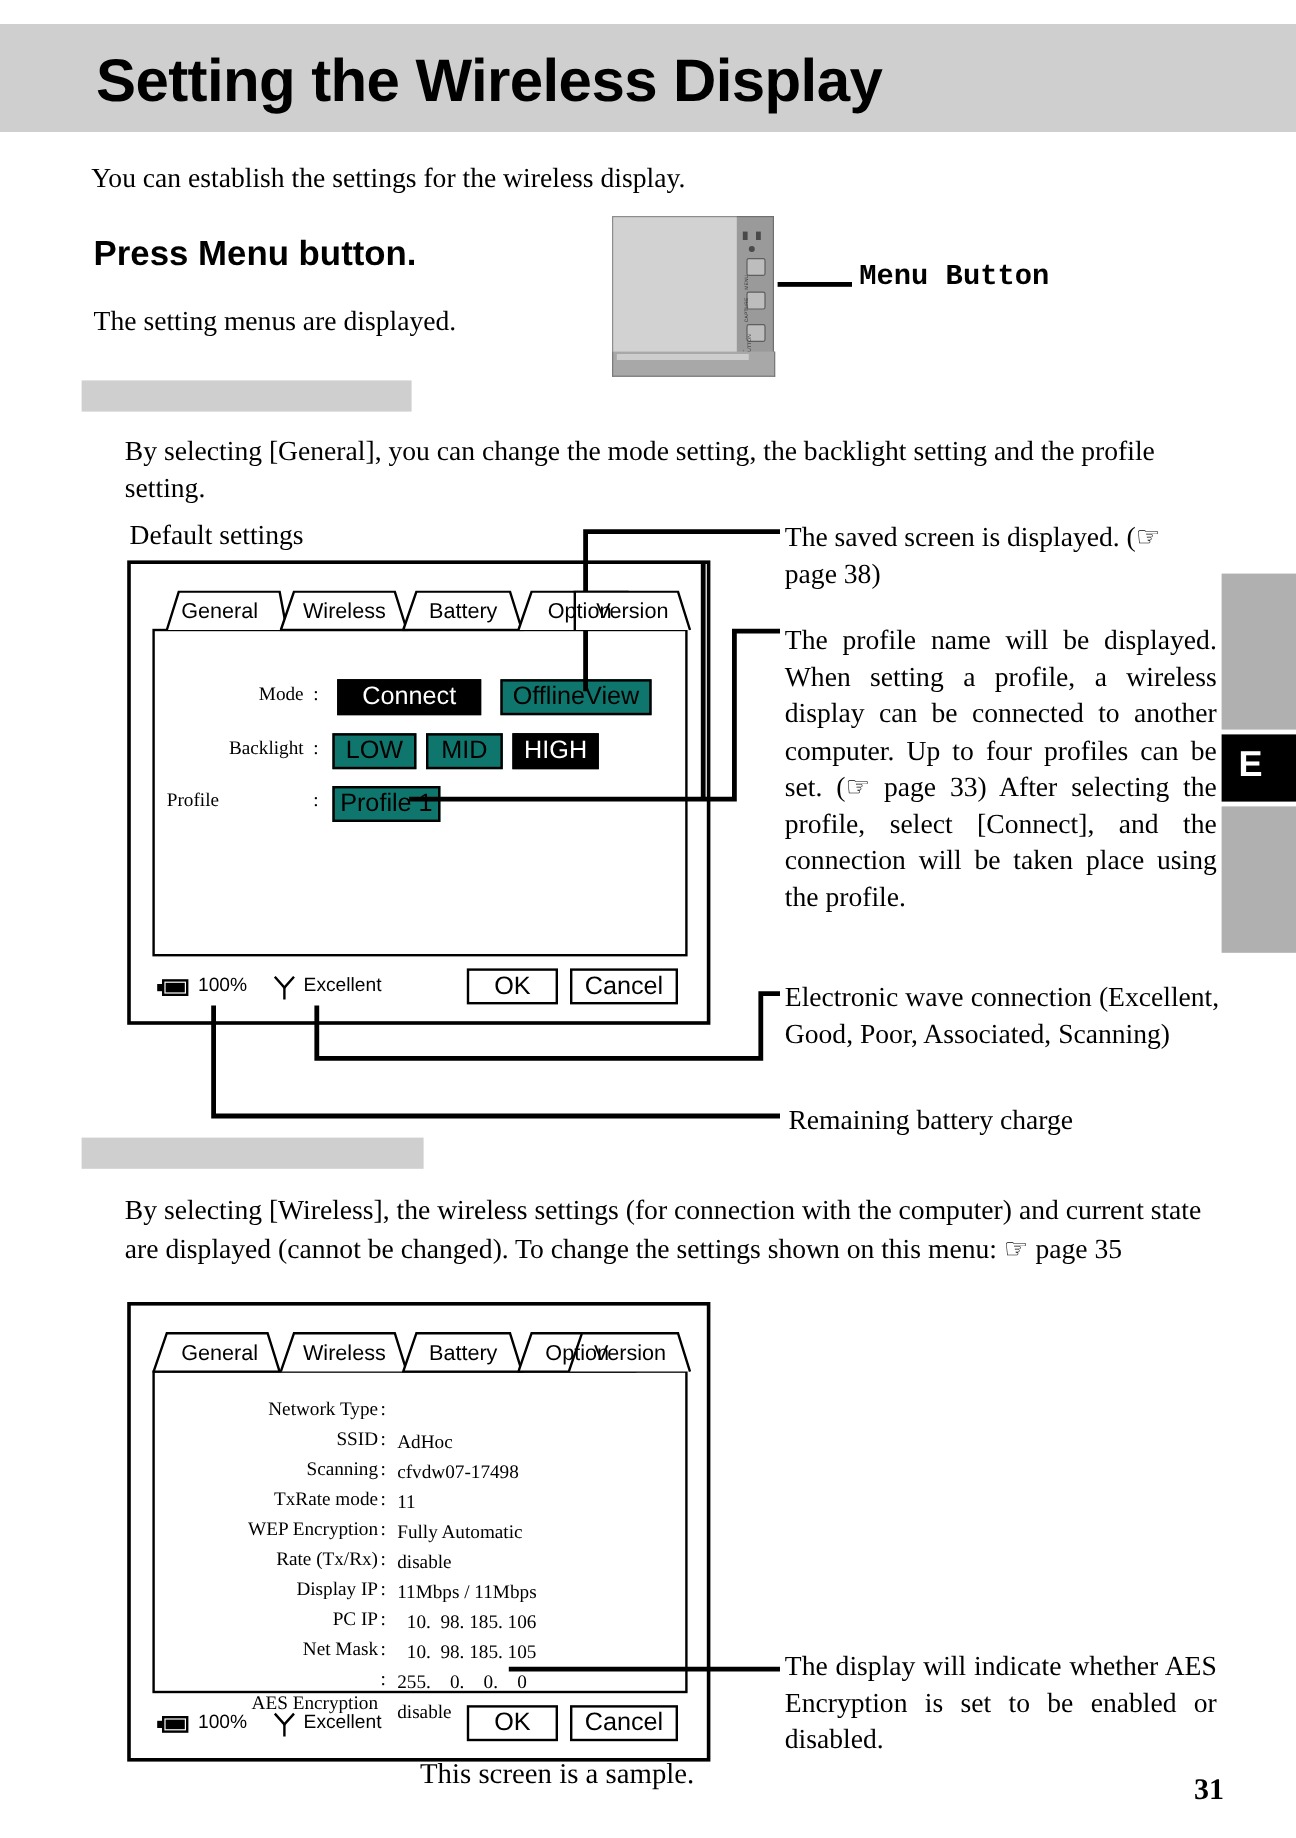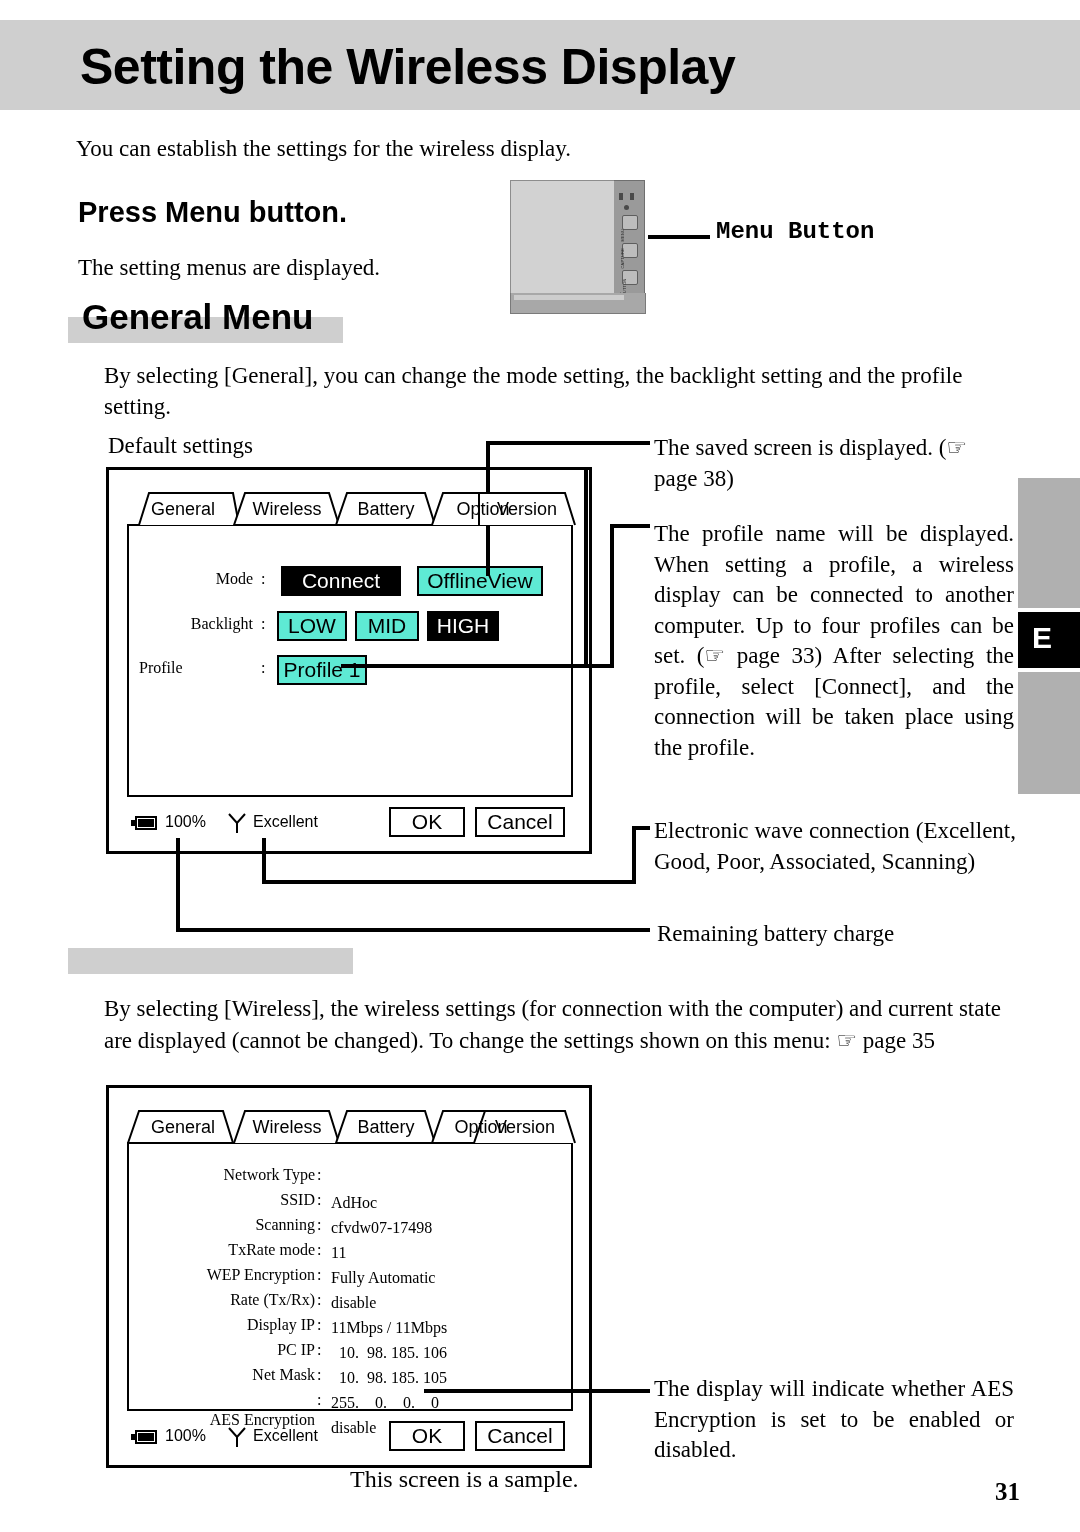--- a/index.html
+++ b/index.html
@@ -99,21 +99,21 @@
     font-family:"Liberation Sans",sans-serif;font-size:21px;
     display:flex;align-items:center;justify-content:center;box-sizing:border-box;
   }
   .sbtn.ok{right:110px;width:76px;}
   .sbtn.cancel{right:10px;width:90px;}
   .gm-label{position:absolute;text-align:right;}
   .gm-colon{position:absolute;}
   .chip{
     position:absolute;border:2px solid #000;box-sizing:border-box;height:30px;
     font-family:"Liberation Sans",sans-serif;font-size:21px;
-    display:flex;align-items:center;justify-content:center;background:#5eead4;color:#000;
+    display:flex;align-items:center;justify-content:center;background:#0f766e;color:#000;
   }
   .chip.sel{background:#000;color:#fff;border-color:#000;}
   .wl-label{position:absolute;width:176px;text-align:right;}
   .wl-colon{position:absolute;left:188px;}
   .wl-value{position:absolute;left:202px;white-space:pre;margin-top:28px;}
 
   
   .callout{position:absolute;font-family:"Liberation Serif",serif;font-size:23px;color:#000;line-height:1.33;}
   #co-saved{left:654px;top:433px;width:350px;}
   #co-profile{left:654px;top:519px;width:360px;text-align:justify;}
@@ -164,21 +164,20 @@
     <div class="dev-btn-lbl" style="top:104px;left:2px;">B-BUTTON</div>
   </div>
   <div class="abs" id="dev-base"></div>
   <div class="abs" id="dev-base-lip"></div>
 </div>
 <div class="abs" id="menu-button-leader"></div>
 <div class="abs" id="menu-button-label">Menu Button</div>
 
 <div class="section-heading-wrap" id="general-menu-heading">
   <div class="section-heading-bg"></div>
-  <div class="section-heading-txt">General Menu</div>
 </div>
 <div class="abs serif" id="general-desc">By selecting [General], you can change the mode setting, the backlight setting and the profile setting.</div>
 <div class="abs serif" id="default-settings-label">Default settings</div>
 
 <div class="screen-frame" id="general-screen">
   <div class="tabs-row">
     <div class="tab" style="left:18px;width:112px;">
       <svg class="tab-shape" viewBox="0 0 112 34" preserveAspectRatio="none">
         <path d="M12 33 L22 1 L106 1 L112 33" fill="#fff" stroke="#000" stroke-width="2"></path>
       </svg>

